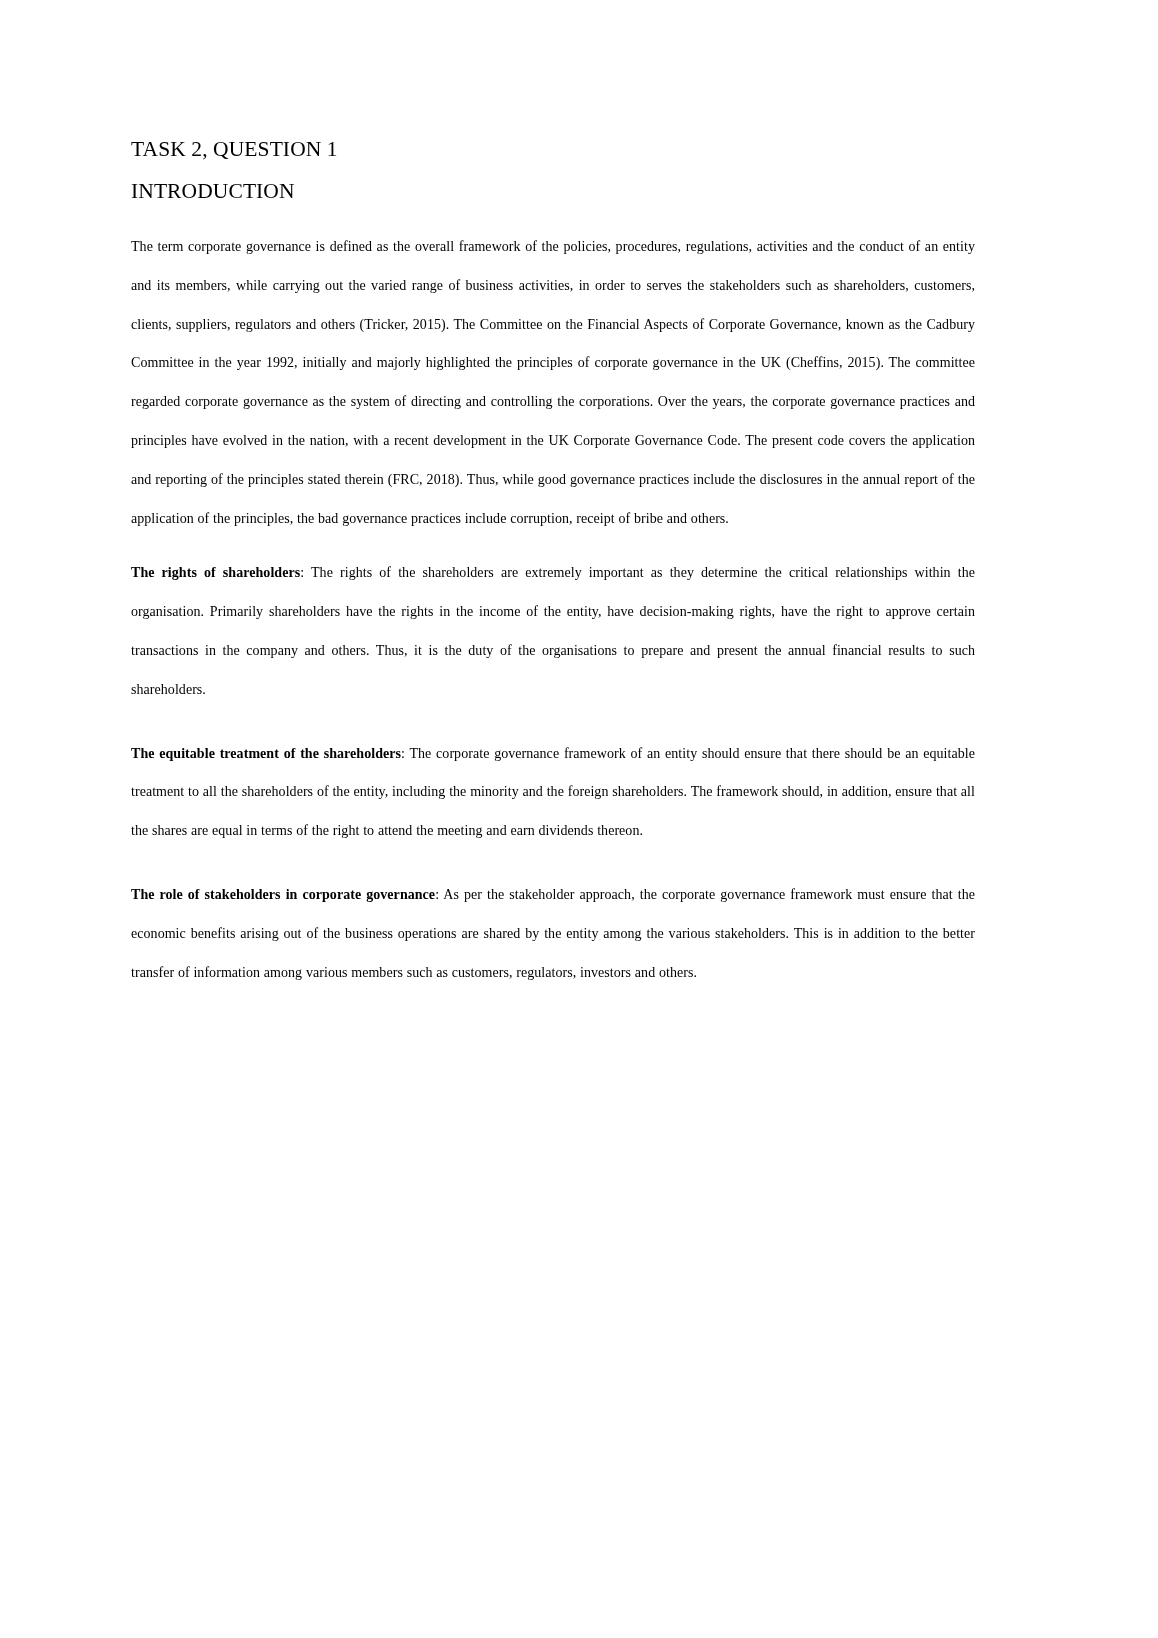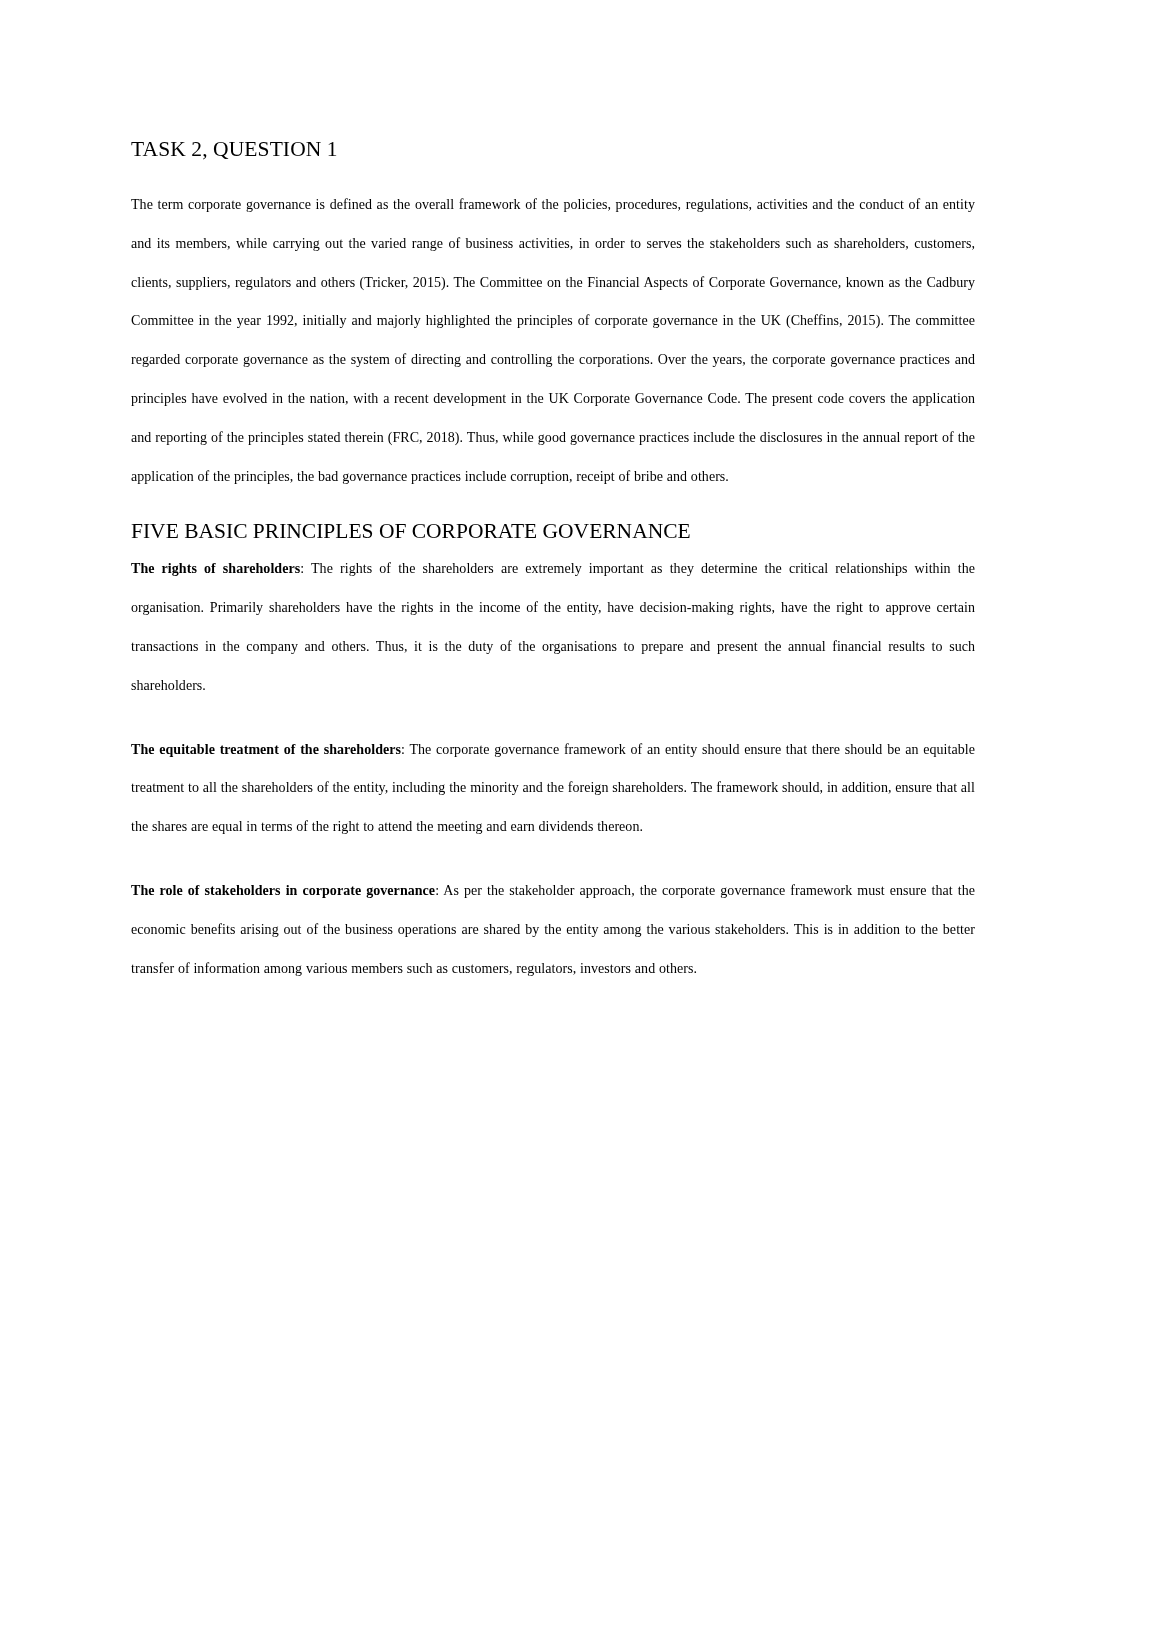--- a/index.html
+++ b/index.html
@@ -61,28 +61,28 @@
   }
 </style>
 </head>
 <body>
 
 <div class="page">
   <div class="content">
 
     <div class="heading">TASK 2, QUESTION 1</div>
 
+    <div class="heading sub">INTRODUCTION</div>
 
     <div class="spacer-sm"></div>
 
     <p class="para">The term corporate governance is defined as the overall framework of the policies, procedures, regulations, activities and the conduct of an entity and its members, while carrying out the varied range of business activities, in order to serves the stakeholders such as shareholders, customers, clients, suppliers, regulators and others (Tricker, 2015). The Committee on the Financial Aspects of Corporate Governance, known as the Cadbury Committee in the year 1992, initially and majorly highlighted the principles of corporate governance in the UK (Cheffins, 2015). The committee regarded corporate governance as the system of directing and controlling the corporations. Over the years, the corporate governance practices and principles have evolved in the nation, with a recent development in the UK Corporate Governance Code. The present code covers the application and reporting of the principles stated therein (FRC, 2018). Thus, while good governance practices include the disclosures in the annual report of the application of the principles, the bad governance practices include corruption, receipt of bribe and others.</p>
 
     <div class="spacer-sm"></div>
 
-    <div class="section-head">FIVE BASIC PRINCIPLES OF CORPORATE GOVERNANCE</div>
 
     <p class="para">
       <span class="lead">The rights of shareholders</span><span>: The rights of the shareholders are extremely important as they determine the critical relationships within the organisation. Primarily shareholders have the rights in the income of the entity, have decision-making rights, have the right to approve certain transactions in the company and others. Thus, it is the duty of the organisations to prepare and present the annual financial results to such shareholders.</span>
     </p>
 
     <p class="para gap-before-lg">
       <span class="lead">The equitable treatment of the shareholders</span><span>: The corporate governance framework of an entity should ensure that there should be an equitable treatment to all the shareholders of the entity, including the minority and the foreign shareholders. The framework should, in addition, ensure that all the shares are equal in terms of the right to attend the meeting and earn dividends thereon.</span>
     </p>
 
     <p class="para gap-before-lg">

